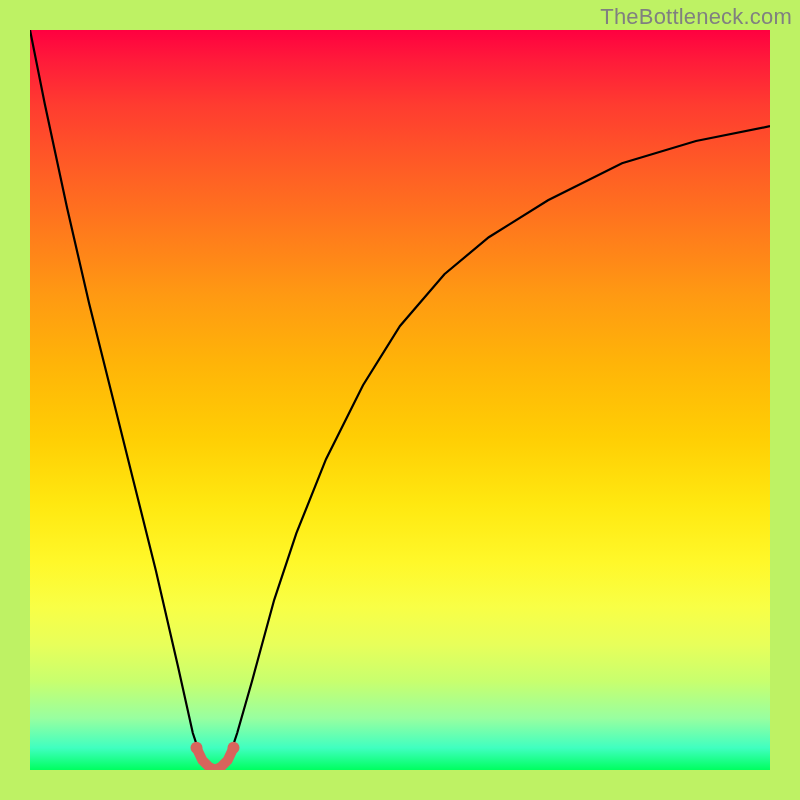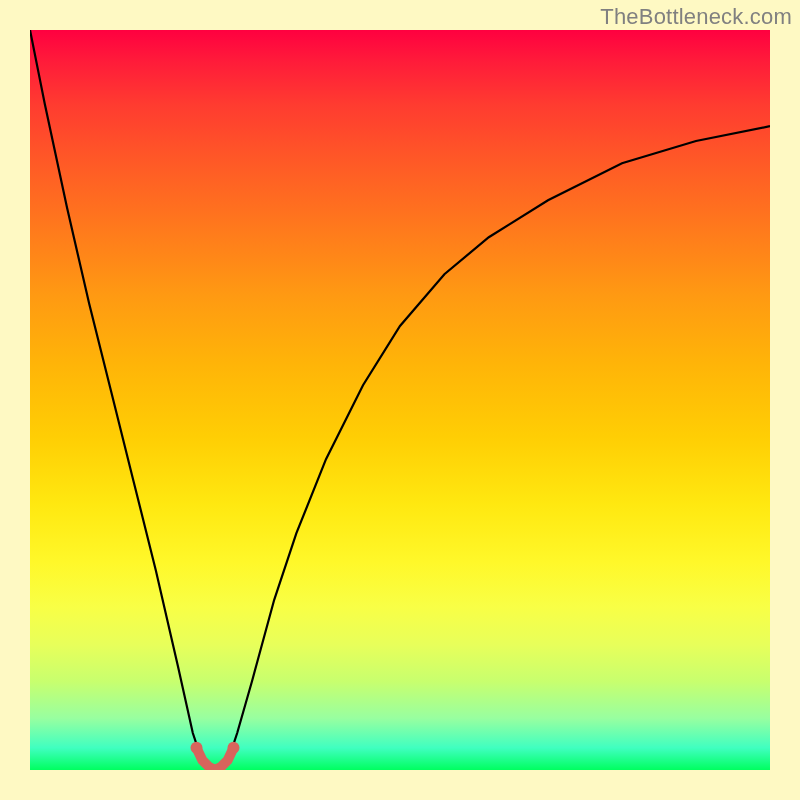--- a/index.html
+++ b/index.html
@@ -8,21 +8,21 @@
     background: #000;
     width: 800px;
     height: 800px;
     overflow: hidden;
     font-family: Arial, Helvetica, sans-serif;
   }
   .frame {
     position: relative;
     width: 800px;
     height: 800px;
-    background: #fef9c3;
+    background: #bef264;
   }
   .plot-area {
     position: absolute;
     left: 30px;
     top: 30px;
     width: 740px;
     height: 740px;
     background: linear-gradient(to bottom,
       #ff0040 0%,
       #ff1a3a 4%,

